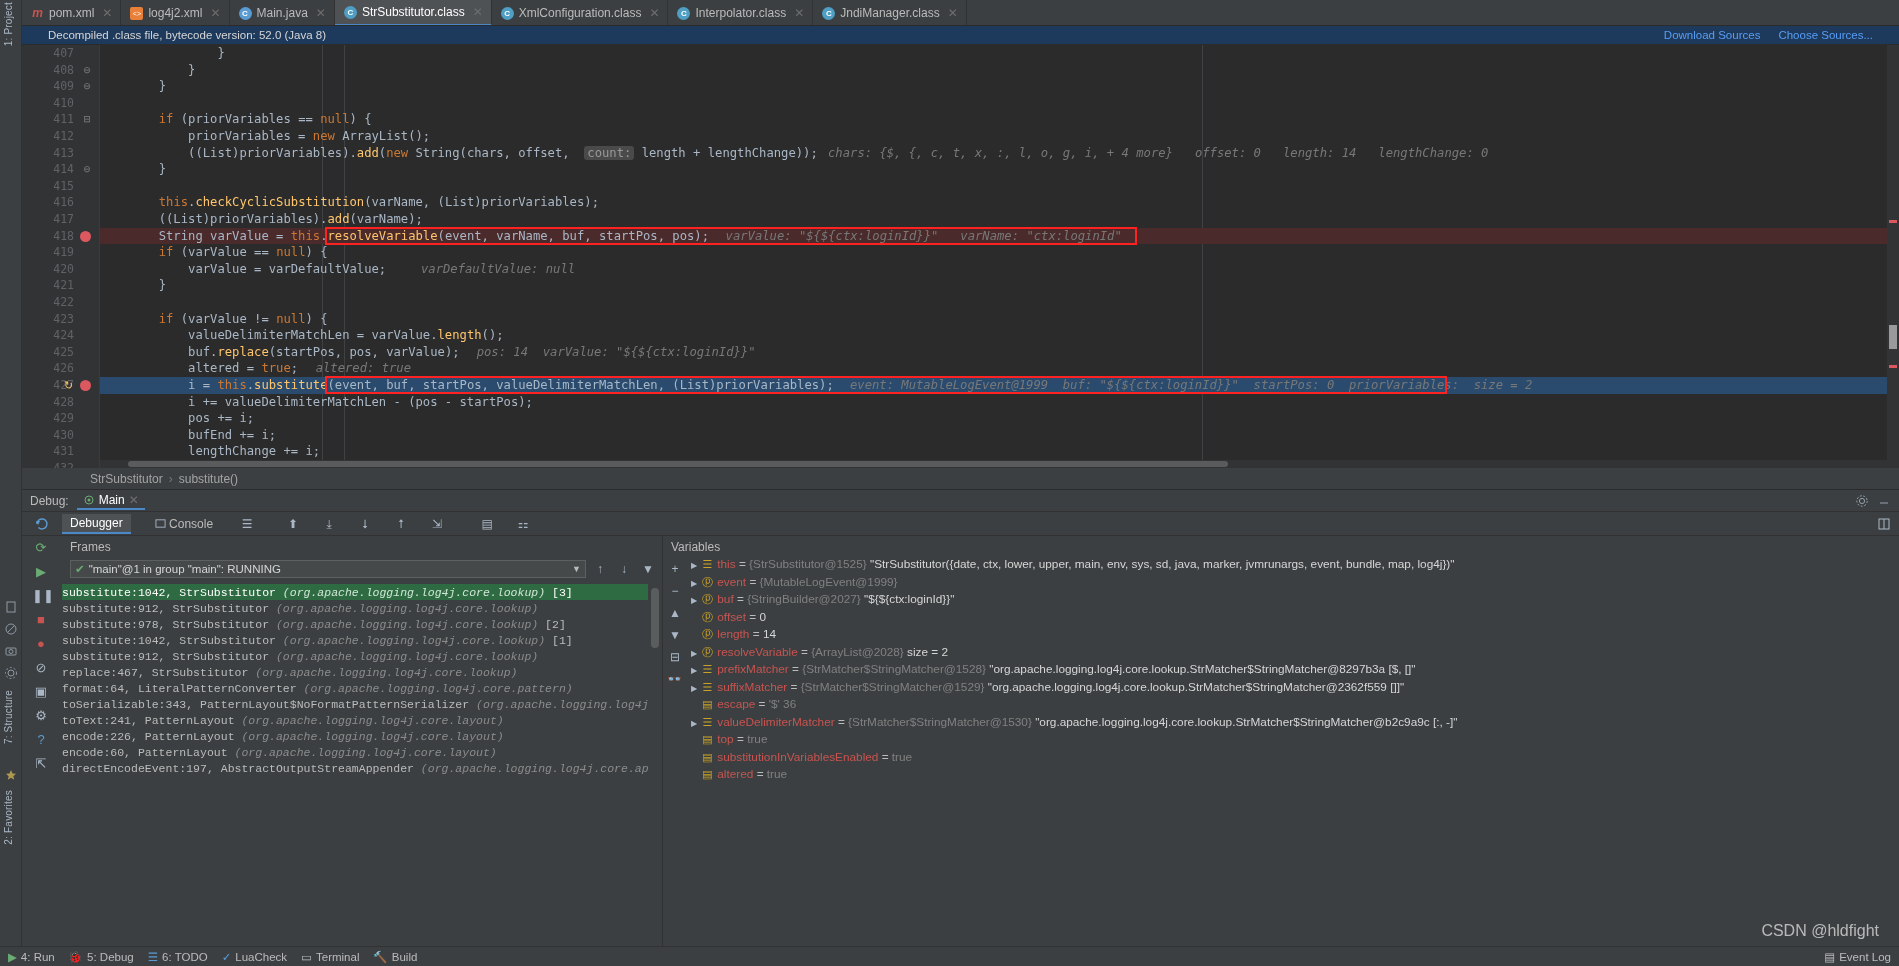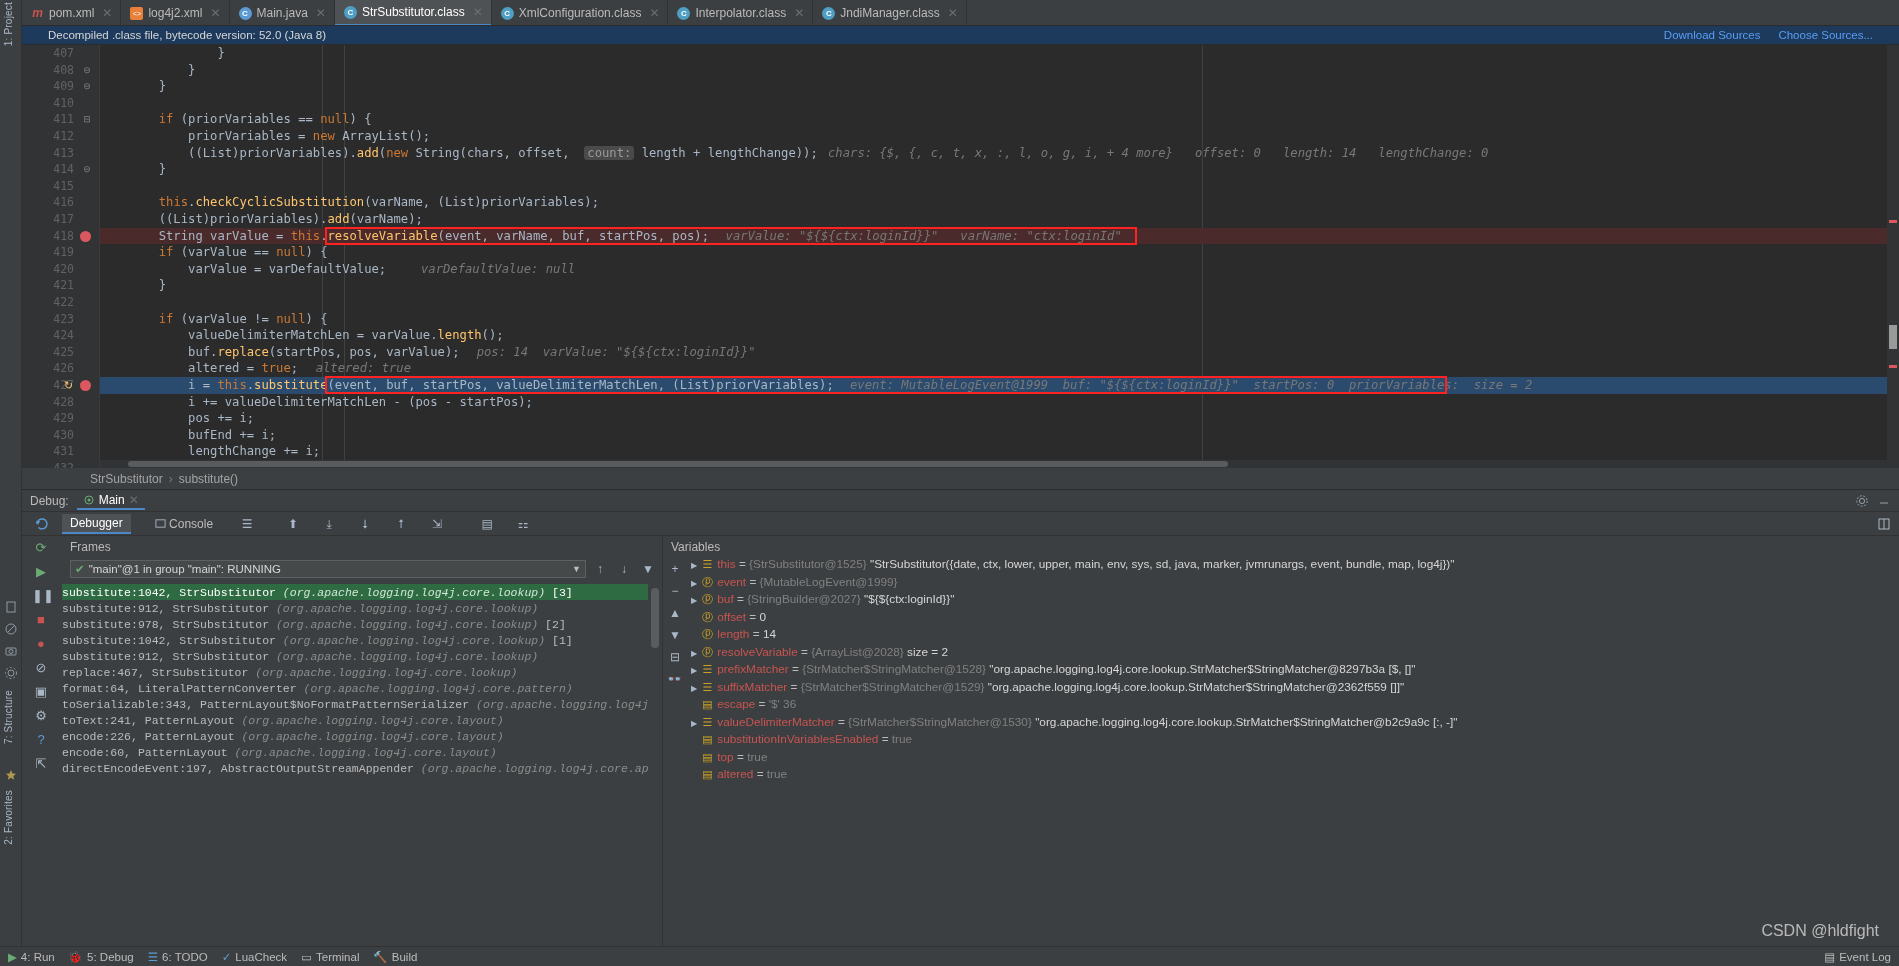--- a/index.html
+++ b/index.html
@@ -454,22 +454,22 @@
           <div class="var-row"><span class="twisty">▶</span><span class="vicon2">☰</span><span class="vname"> this</span><span class="veq"> = </span><span class="vtype">{StrSubstitutor@1525} </span><span class="vstr">"StrSubstitutor({date, ctx, lower, upper, main, env, sys, sd, java, marker, jvmrunargs, event, bundle, map, log4j})"</span></div>
           <div class="var-row"><span class="twisty">▶</span><span class="vicon2">ⓟ</span><span class="vname"> event</span><span class="veq"> = </span><span class="vtype">{MutableLogEvent@1999} </span></div>
           <div class="var-row"><span class="twisty">▶</span><span class="vicon2">ⓟ</span><span class="vname"> buf</span><span class="veq"> = </span><span class="vtype">{StringBuilder@2027} </span><span class="vstr">"${${ctx:loginId}}"</span></div>
           <div class="var-row"><span class="twisty"></span><span class="vicon2">ⓟ</span><span class="vname"> offset</span><span class="veq"> = </span><span class="vstr">0</span></div>
           <div class="var-row"><span class="twisty"></span><span class="vicon2">ⓟ</span><span class="vname"> length</span><span class="veq"> = </span><span class="vstr">14</span></div>
           <div class="var-row"><span class="twisty">▶</span><span class="vicon2">ⓟ</span><span class="vname"> resolveVariable</span><span class="veq"> = </span><span class="vtype">{ArrayList@2028} </span><span class="vstr">size = 2</span></div>
           <div class="var-row"><span class="twisty">▶</span><span class="vicon2">☰</span><span class="vname"> prefixMatcher</span><span class="veq"> = </span><span class="vtype">{StrMatcher$StringMatcher@1528} </span><span class="vstr">"org.apache.logging.log4j.core.lookup.StrMatcher$StringMatcher@8297b3a [$, []"</span></div>
           <div class="var-row"><span class="twisty">▶</span><span class="vicon2">☰</span><span class="vname"> suffixMatcher</span><span class="veq"> = </span><span class="vtype">{StrMatcher$StringMatcher@1529} </span><span class="vstr">"org.apache.logging.log4j.core.lookup.StrMatcher$StringMatcher@2362f559 []]"</span></div>
           <div class="var-row"><span class="twisty"></span><span class="vicon2">▤</span><span class="vname"> escape</span><span class="veq"> = </span><span class="vtype">'$' 36 </span></div>
           <div class="var-row"><span class="twisty">▶</span><span class="vicon2">☰</span><span class="vname"> valueDelimiterMatcher</span><span class="veq"> = </span><span class="vtype">{StrMatcher$StringMatcher@1530} </span><span class="vstr">"org.apache.logging.log4j.core.lookup.StrMatcher$StringMatcher@b2c9a9c [:, -]"</span></div>
+          <div class="var-row"><span class="twisty"></span><span class="vicon2">▤</span><span class="vname"> top</span><span class="veq"> = </span><span class="vtype">true </span></div>
           <div class="var-row"><span class="twisty"></span><span class="vicon2">▤</span><span class="vname"> substitutionInVariablesEnabled</span><span class="veq"> = </span><span class="vtype">true </span></div>
-          <div class="var-row"><span class="twisty"></span><span class="vicon2">▤</span><span class="vname"> top</span><span class="veq"> = </span><span class="vtype">true </span></div>
           <div class="var-row"><span class="twisty"></span><span class="vicon2">▤</span><span class="vname"> altered</span><span class="veq"> = </span><span class="vtype">true </span></div>
         </div>
     </div>
   </div>
 
   <div class="statusbar">
     <span class="sb-item">
         <span style="color:#6aab73">▶</span>
         <span>4: Run</span>
       </span>

